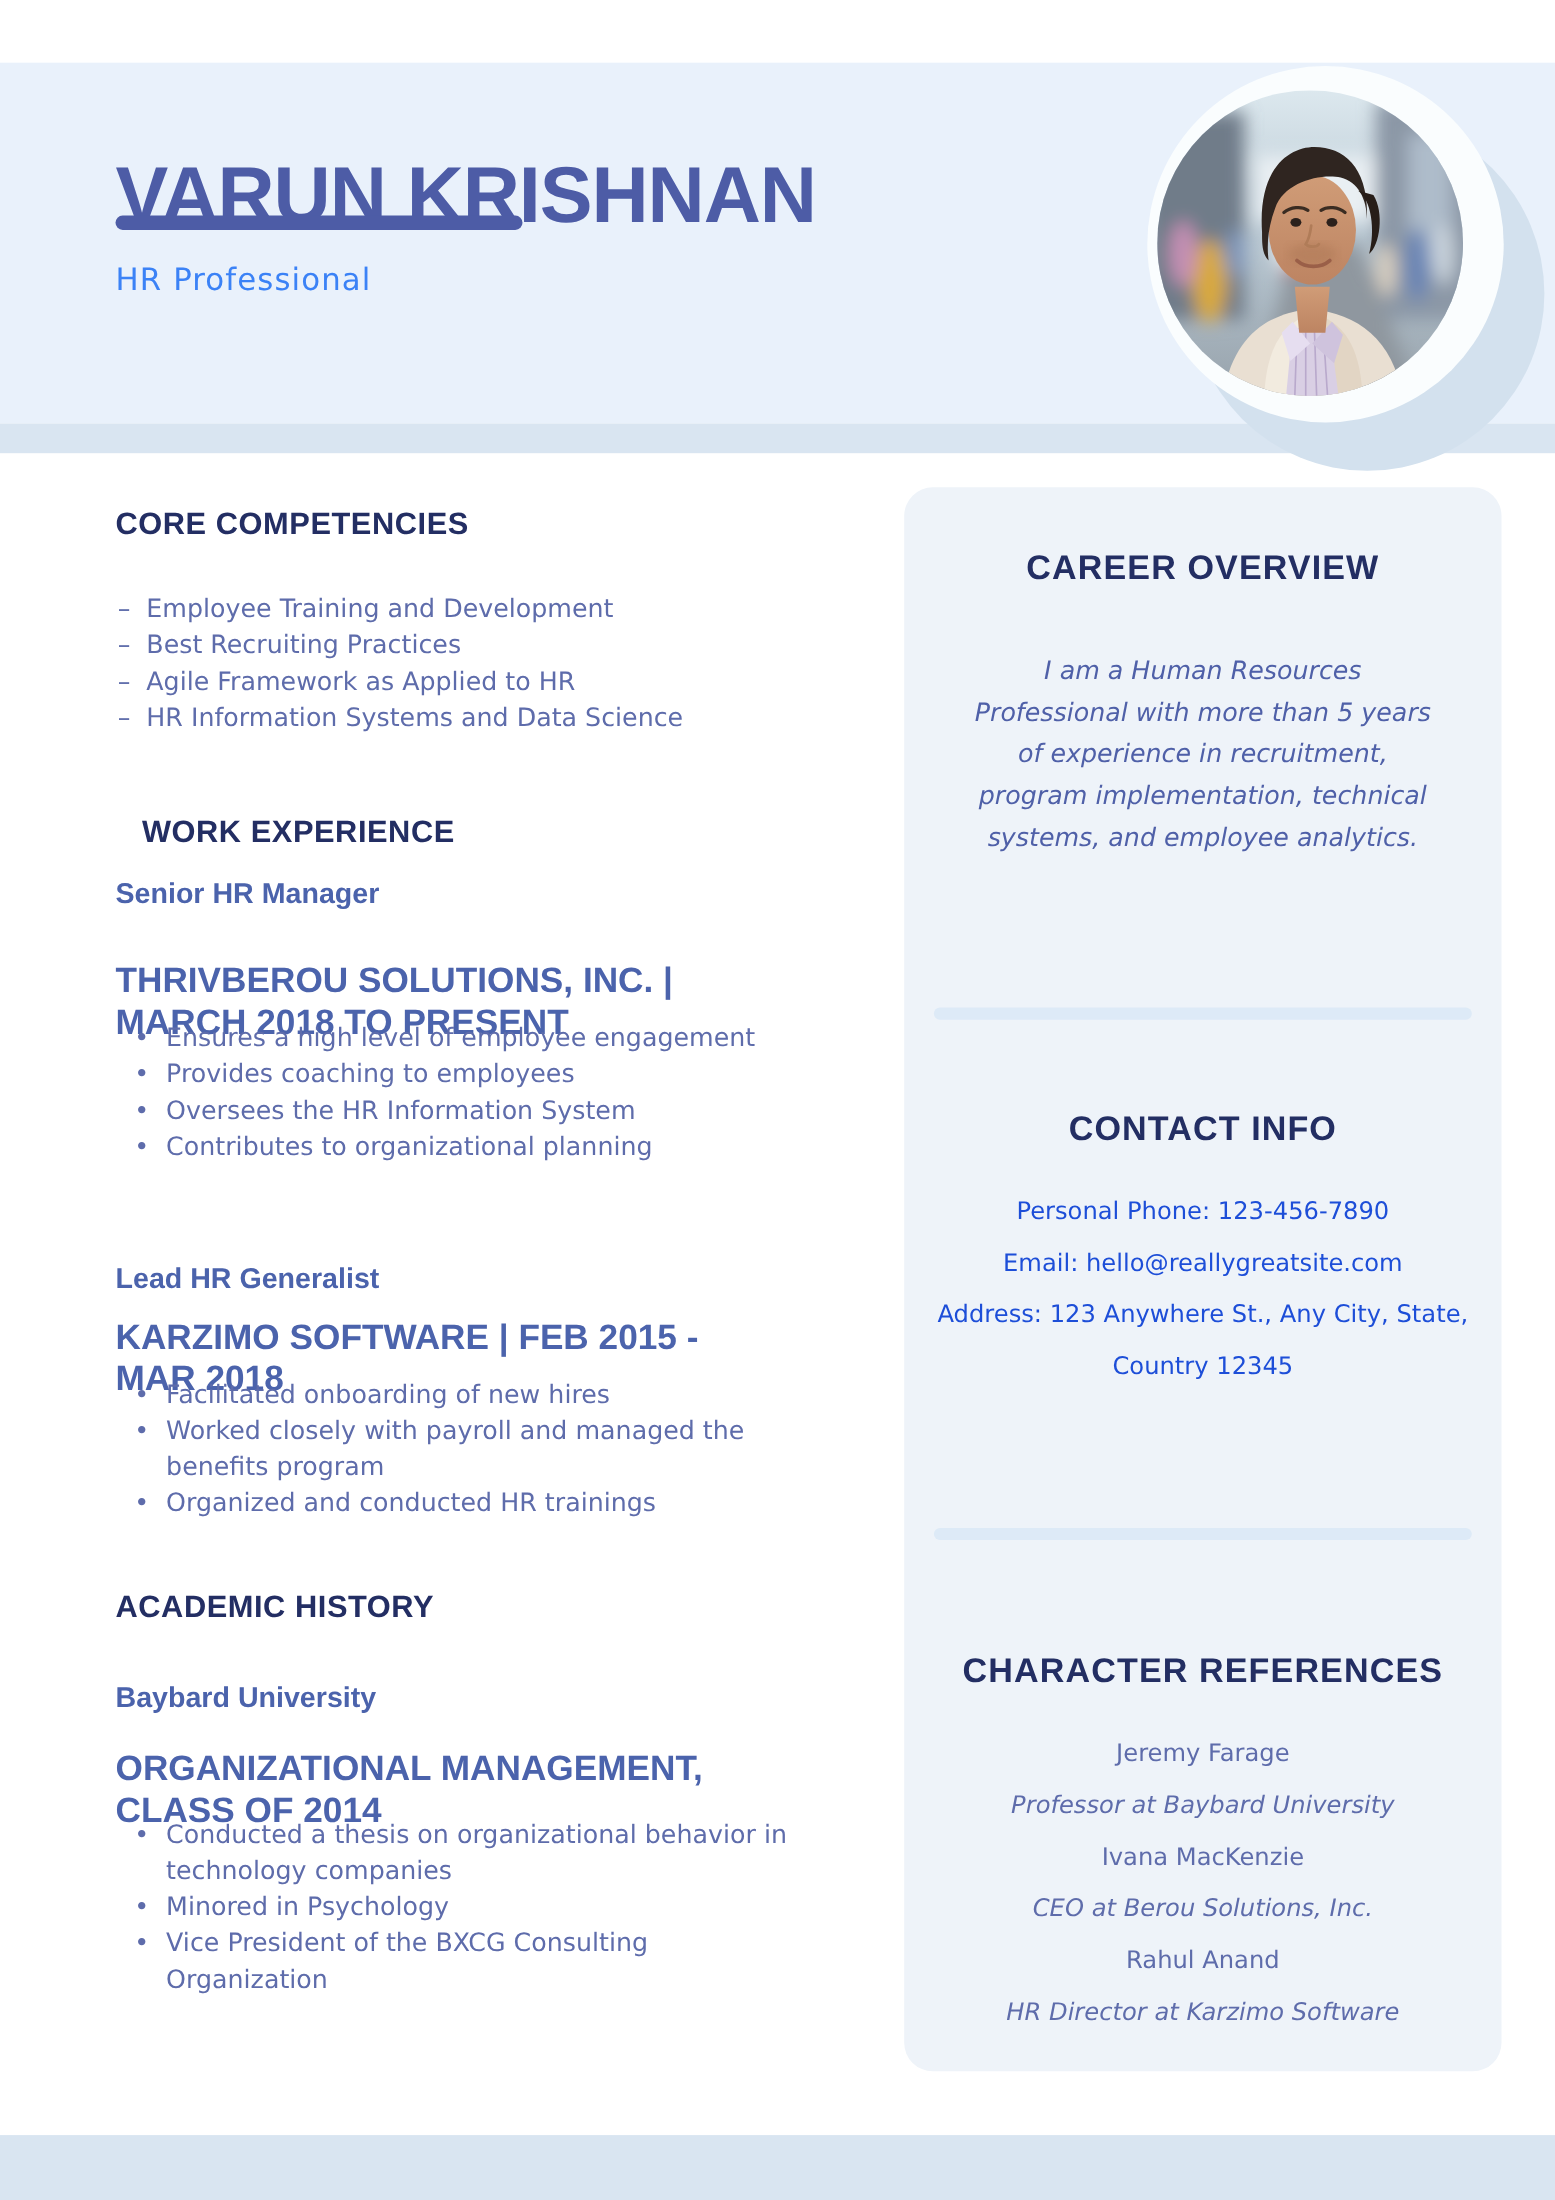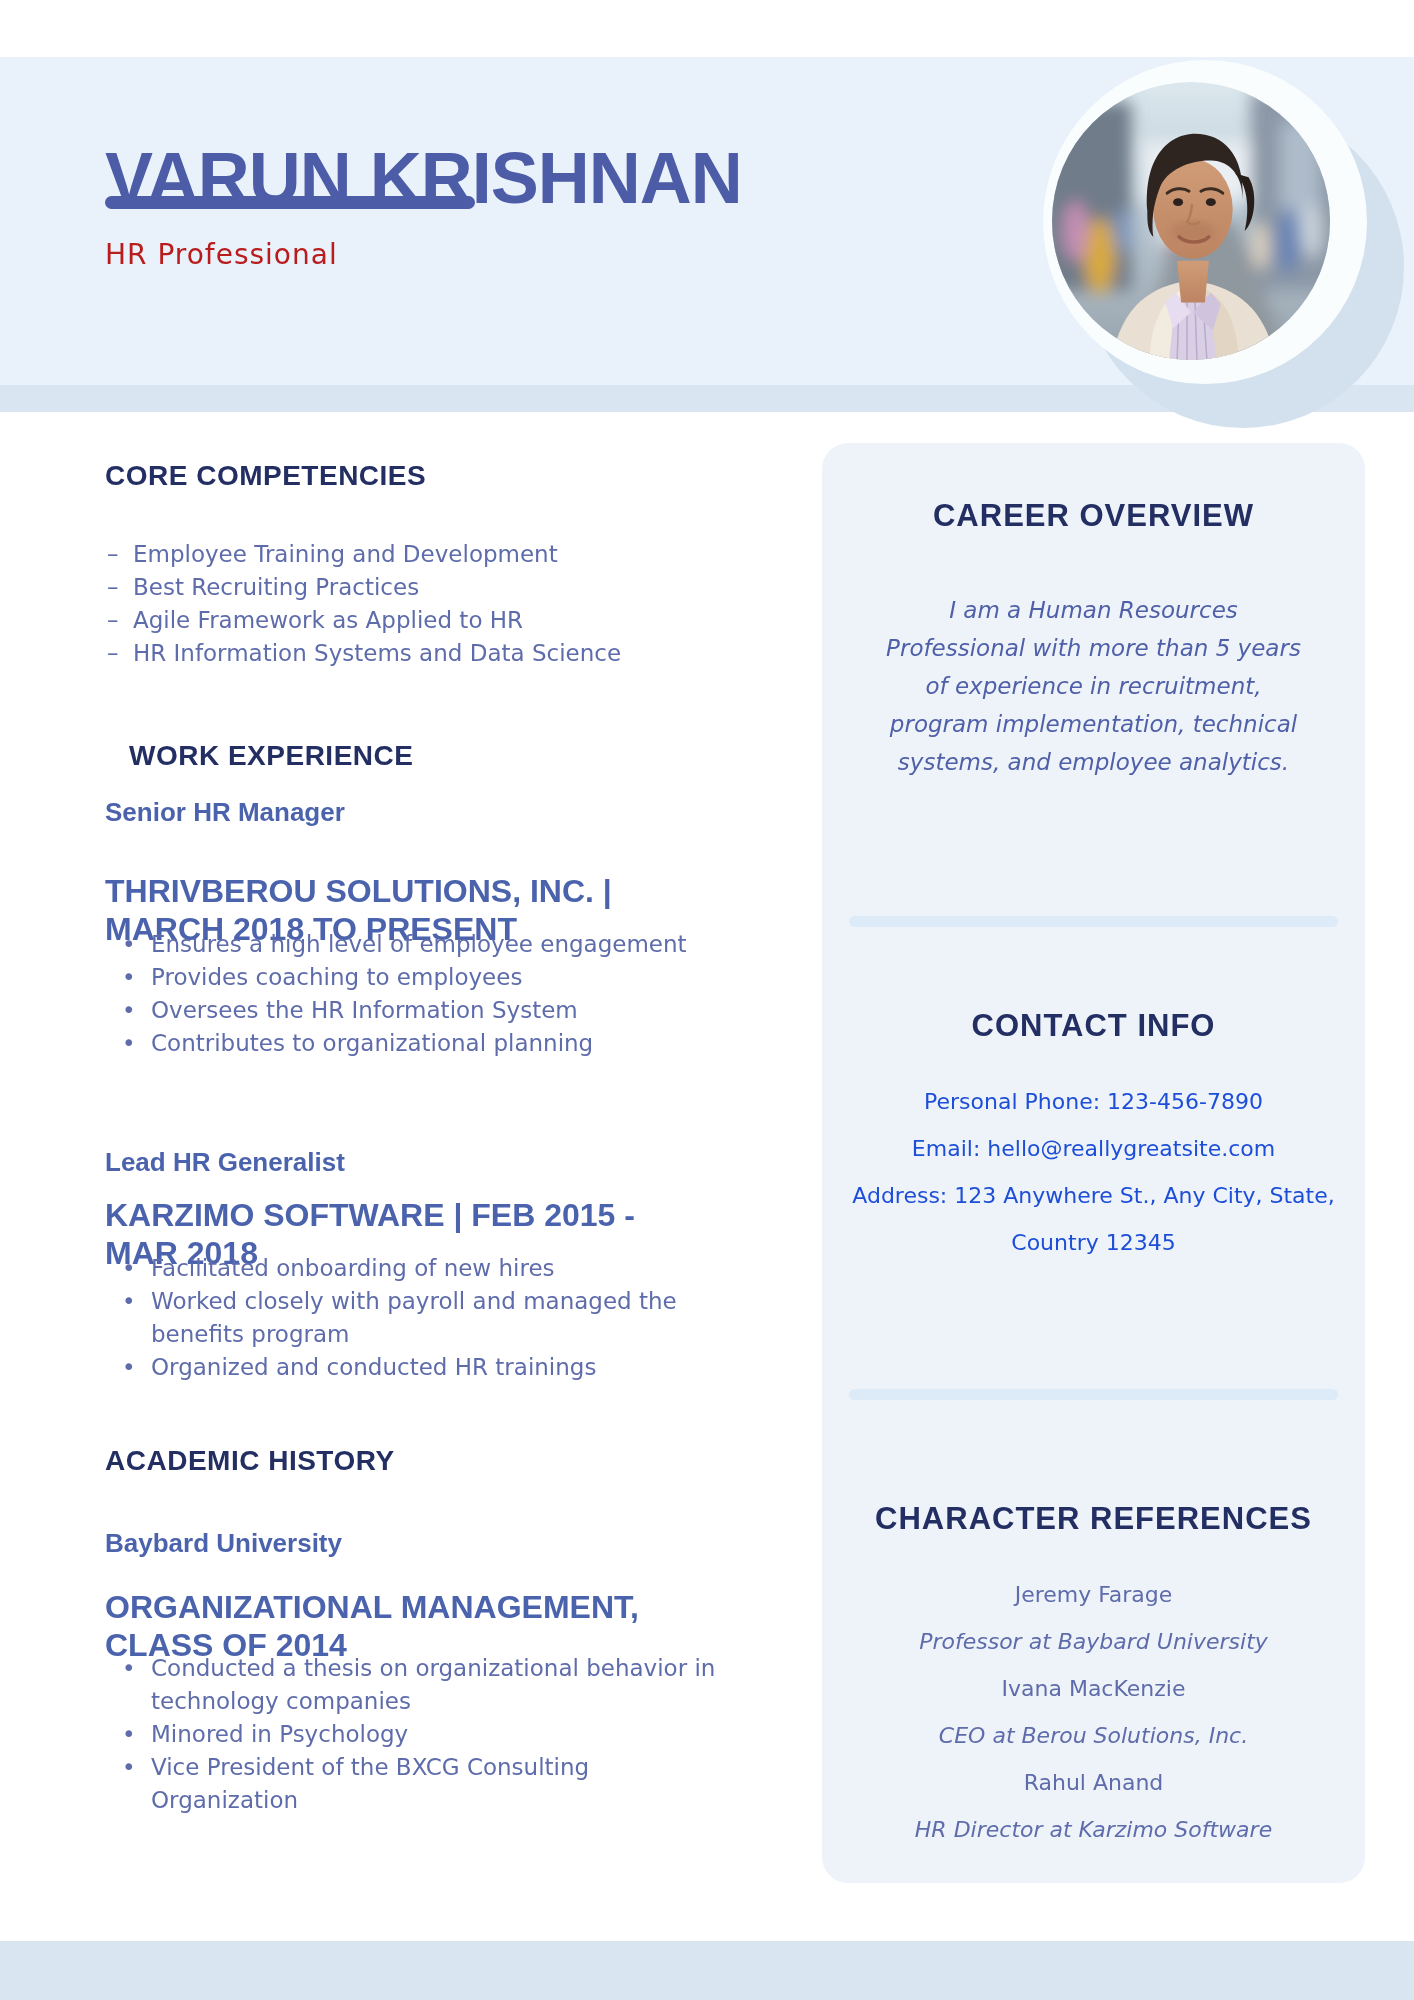--- a/index.html
+++ b/index.html
@@ -4,21 +4,21 @@
 <style>
   html,body{margin:0;padding:0;}
   body{width:1414px;height:2000px;background:#ffffff;font-family:"Liberation Sans",sans-serif;}
   .page{position:relative;width:1414px;height:2000px;background:#ffffff;overflow:hidden;}
 
   
   .header-band{position:absolute;left:0;top:57px;width:100%;height:328px;background:#e9f1fb;}
   .header-strip{position:absolute;left:0;top:385px;width:100%;height:27px;background:#d9e5f1;}
   .name{position:absolute;left:105px;top:110px;font-size:72px;font-weight:bold;letter-spacing:-1px;color:#4d5ca6;z-index:5;margin-top:27px;}
   .name-underline{position:absolute;left:105px;top:196px;width:370px;height:13px;border-radius:7px;background:#4d5ca6;z-index:5;}
-  .subtitle{position:absolute;left:105px;top:238px;font-size:28px;letter-spacing:1px;color:#b91c1c;z-index:5;font-family:"DejaVu Sans",sans-serif;}
+  .subtitle{position:absolute;left:105px;top:238px;font-size:28px;letter-spacing:1px;color:#3b82f6;z-index:5;font-family:"DejaVu Sans",sans-serif;}
 
   
   .photo-shadow-circle{position:absolute;left:1082px;top:106px;width:322px;height:322px;border-radius:50%;background:#d3e1ee;z-index:2;}
   .photo-backdrop-circle{position:absolute;left:1043px;top:60px;width:324px;height:324px;border-radius:50%;background:#fafdfe;z-index:3;}
   .photo-circle{position:absolute;left:1052px;top:82px;width:278px;height:278px;border-radius:50%;overflow:hidden;z-index:4;}
   .photo-circle svg{display:block;width:100%;height:100%;}
   .h-sec{font-size:28px;font-weight:bold;letter-spacing:.5px;color:#232e63;}
   .h-core{position:absolute;left:105px;top:460px;}
   .dash-list{position:absolute;left:105px;top:538px;width:620px;margin:0;padding:0;list-style:none;
     font-family:"DejaVu Sans",sans-serif;font-size:23px;line-height:33px;color:#5e6cab;}

